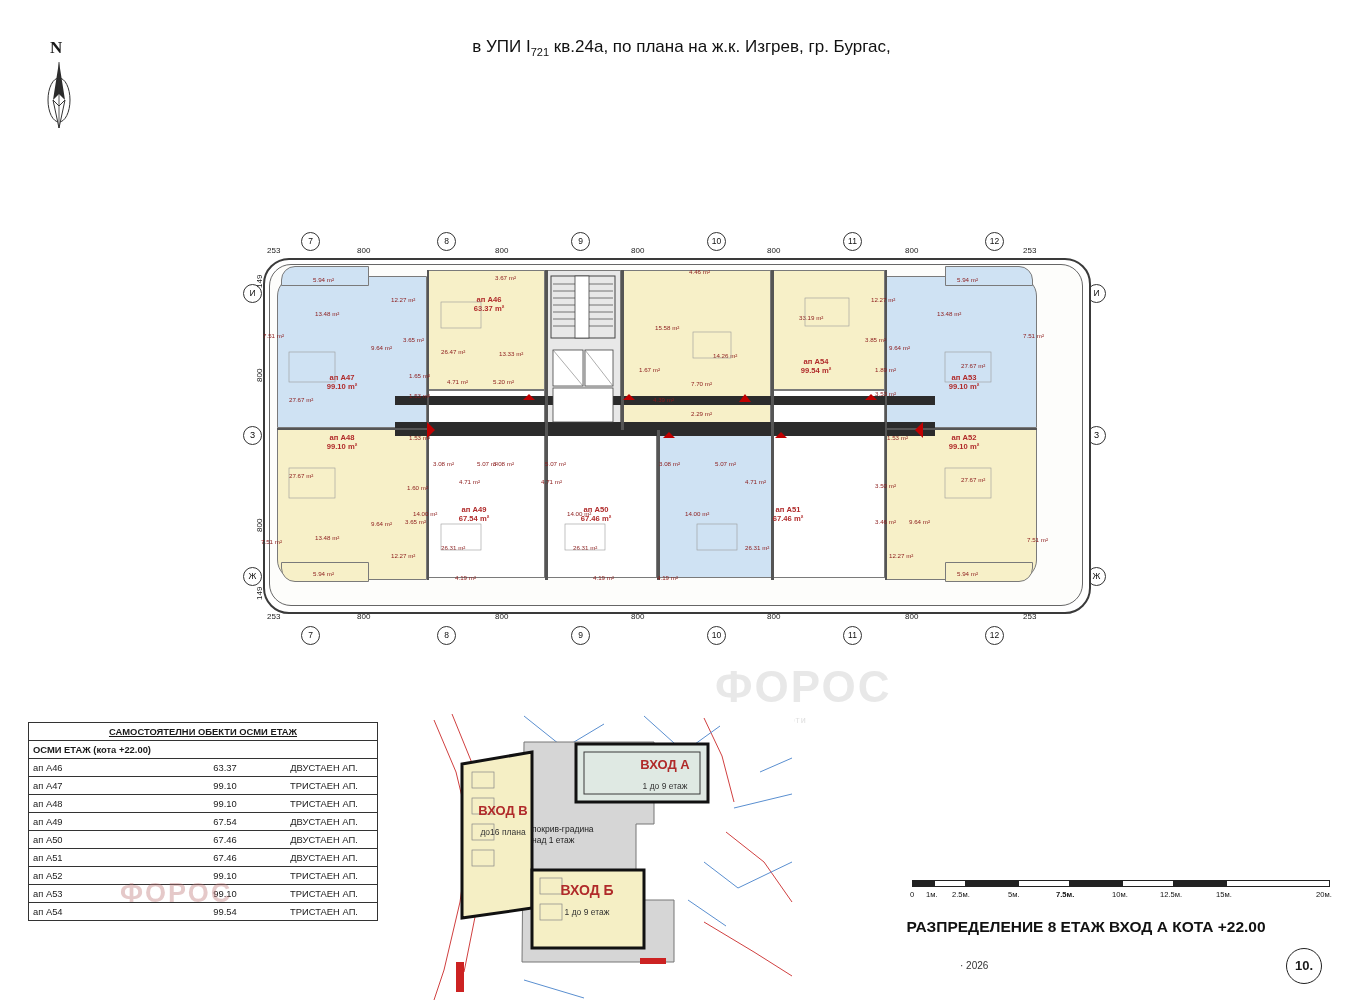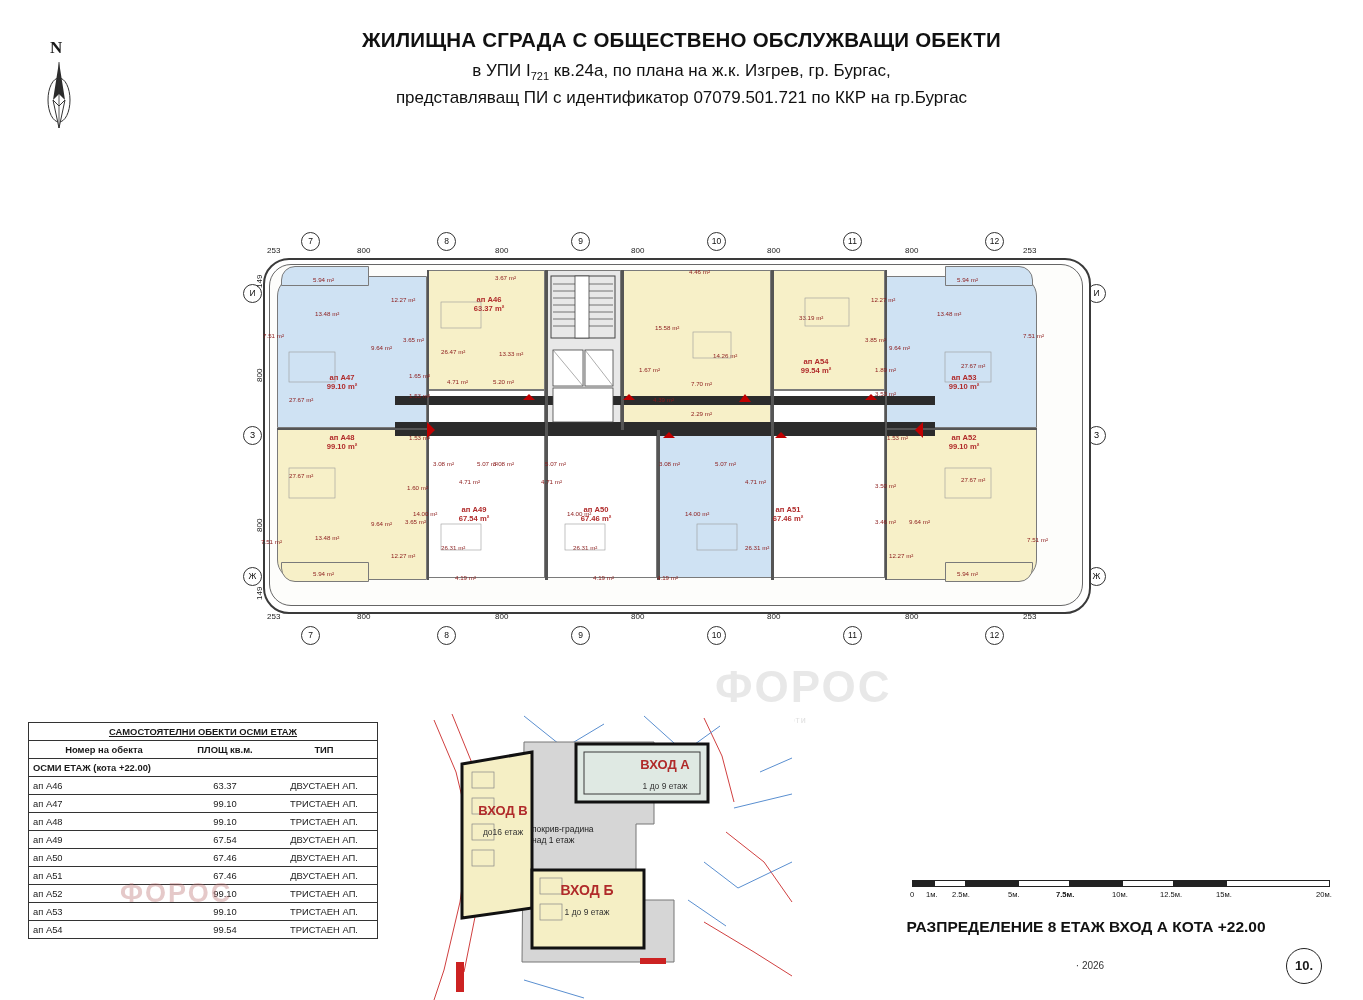--- a/index.html
+++ b/index.html
@@ -63,32 +63,30 @@
   
   #site{left:404px;top:712px;width:390px;height:288px;background:#ffffff;overflow:hidden;}
   .vhodlbl{position:absolute;color:#b02a2a;font-weight:bold;text-align:center;line-height:1.25;}
 
   
   #scalebar{left:912px;top:880px;width:420px;}
   .sb-seg{position:absolute;height:7px;top:0;border:1px solid #222;box-sizing:border-box;}
   .sb-tick{position:absolute;font-size:7.6px;color:#111;top:10px;}
 
   #caption{left:836px;top:918px;width:500px;text-align:center;font-size:15.5px;font-weight:bold;color:#111;}
-  #year{left:960px;top:960px;width:260px;text-align:center;font-size:10px;color:#333;}
+  #year{left:960px;top:960px;width:260px;font-size:10px;color:#333;}
   #sheet{left:1286px;top:948px;width:34px;height:34px;border:1.5px solid #222;border-radius:50%;text-align:center;line-height:33px;font-size:13px;font-weight:bold;}
 </style>
 </head>
 <body>
 
 <div id="header" class="abs">
-  <div id="title-main">ЖИЛИЩНА СГРАДА С ОБЩЕСТВЕНО ОБСЛУЖВАЩИ ОБЕКТИ</div>
   <div id="title-sub1">
     <span>в УПИ I</span><span class="sub-idx">721</span><span> кв.24а, по плана на ж.к. Изгрев, гр. Бургас,</span>
   </div>
-  <div id="title-sub2">представляващ ПИ с идентификатор 07079.501.721 по ККР на гр.Бургас</div>
 </div>
 
 <div id="north" class="abs">
   <div class="nlabel">N</div>
   <svg width="62" height="92" viewBox="0 0 62 92">
     <ellipse cx="31" cy="62" rx="11" ry="22" fill="none" stroke="#333" stroke-width="1"></ellipse>
     <polygon points="31,24 25,62 31,56 37,62" fill="#2b2b2b"></polygon>
     <polygon points="31,90 25,62 31,68 37,62" fill="#ffffff" stroke="#333" stroke-width="1"></polygon>
     <line x1="31" y1="24" x2="31" y2="90" stroke="#333" stroke-width="0.8"></line>
   </svg>
@@ -345,25 +343,20 @@
     <div id="wm">ФОРОС</div>
     <div id="wm2">недвижими имоти</div>
   </div>
 </div>
 
 <div id="table" class="abs">
   <div class="trow">
     <div class="c thead" style="width:348px;">САМОСТОЯТЕЛНИ ОБЕКТИ ОСМИ ЕТАЖ</div>
   </div>
   <div class="trow">
-    <div class="c c1 colhead">Номер на обекта</div>
-    <div class="c c2 colhead">ПЛОЩ кв.м.</div>
-    <div class="c c3 colhead">ТИП</div>
-  </div>
-  <div class="trow">
     <div class="c grouprow" style="width:348px;">ОСМИ ЕТАЖ  (кота +22.00)</div>
   </div>
 
   <div class="trow">
     <div class="c c1">ап А46</div>
     <div class="c c2">63.37</div>
     <div class="c c3">ДВУСТАЕН АП.</div>
   </div>
   <div class="trow">
     <div class="c c1">ап А47</div>
@@ -448,21 +441,21 @@
     <rect x="52" y="250" width="8" height="30" fill="#cc2222"></rect>
     <rect x="236" y="246" width="26" height="6" fill="#cc2222"></rect>
   </svg>
 
   <div class="vhodlbl" style="left:206px;top:42px;width:110px;">
     <span style="font-size:13px;">ВХОД А</span><br>
     <span style="font-size:8.5px;color:#333;font-weight:normal;">1 до 9 етаж</span>
   </div>
   <div class="vhodlbl" style="left:56px;top:88px;width:86px;">
     <span style="font-size:13px;">ВХОД В</span><br>
-    <span style="font-size:8.5px;color:#333;font-weight:normal;">до16 етаж</span>
+    <span style="font-size:8.5px;color:#333;font-weight:normal;">до16 плана</span>
   </div>
   <div class="vhodlbl" style="left:140px;top:168px;width:86px;">
     <span style="font-size:14px;">ВХОД Б</span><br>
     <span style="font-size:8.5px;color:#333;font-weight:normal;">1 до 9 етаж</span>
   </div>
   <div class="abs" style="left:128px;top:112px;width:90px;font-size:8.5px;color:#222;line-height:1.35;white-space:pre-line;">покрив-градина
 над 1 етаж</div>
 </div>
 
 <div id="scalebar" class="abs">

